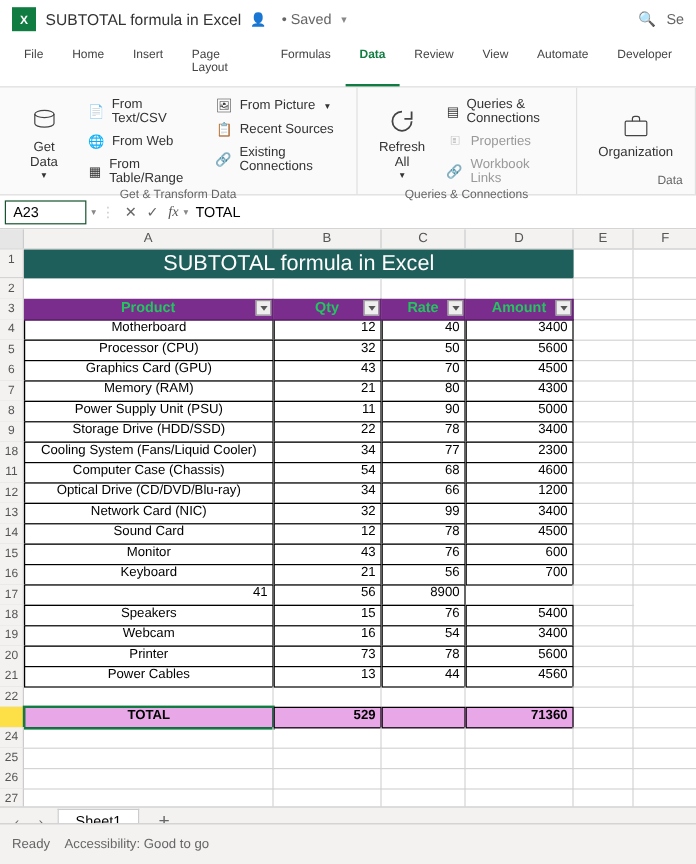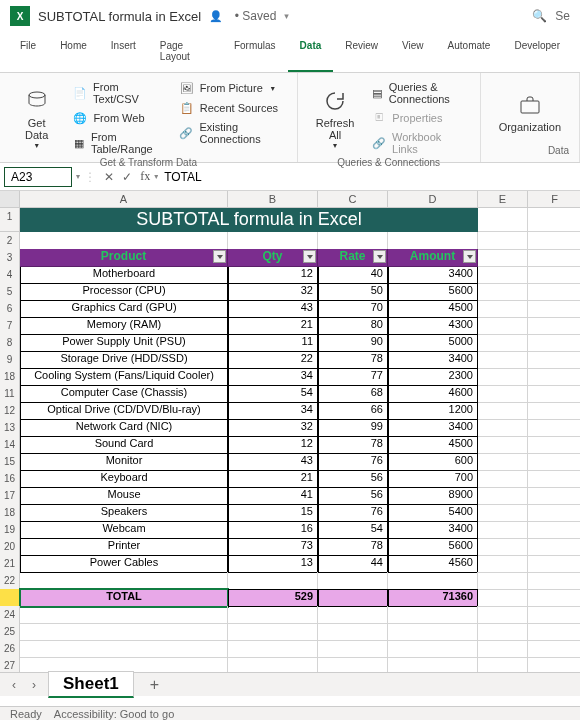--- a/index.html
+++ b/index.html
@@ -18,21 +18,21 @@
 .ribbon-big { display: flex; flex-direction: column; align-items: center; justify-content: center; padding: 4px 8px; cursor: pointer; text-align: center; font-size: 11px; color: #333; }
 .ribbon-big-icon { width: 28px; height: 28px; margin-bottom: 2px; display: flex; align-items: center; justify-content: center; }
 .ribbon-small { display: flex; align-items: center; gap: 6px; padding: 2px 4px; cursor: pointer; font-size: 11px; color: #333; }
 .ribbon-small-icon { width: 14px; height: 14px; display: inline-flex; align-items: center; justify-content: center; }
 .ribbon-row { display: flex; gap: 6px; }
 .ribbon-col { display: flex; flex-direction: column; gap: 2px; }
 .ribbon-label { text-align: center; font-size: 10px; color: #666; margin-top: auto; }
 .namebox-row { display: flex; align-items: center; border-bottom: 1px solid #d4d4d4; height: 28px; background: #fff; }
 .namebox { width: 68px; border: 1px solid #14532d; margin: 2px 4px; padding: 2px 6px; font-size: 12px; background: #fff; }
 .fx-btn { padding: 0 4px; color: #666; cursor: pointer; }
-.fx-lbl { font-family: serif; color: #555; padding: 0 4px; }
+.fx-lbl { font-style: italic; font-family: serif; color: #555; padding: 0 4px; }
 .formula-input { flex: 1; border: none; padding: 2px 6px; font-size: 12px; outline: none; }
 .grid-area { position: relative; overflow: hidden; }
 .colheaders { display: grid; grid-template-columns: 20px 208px 90px 70px 90px 50px 54px; background: #f3f2f1; border-bottom: 1px solid #ccc; }
 .colh { border-right: 1px solid #ccc; text-align: center; font-size: 11px; color: #555; padding: 2px 0; }
 .selall { background: #e6e6e6; }
 .gridbody { }
 .row { display: grid; grid-template-columns: 20px 208px 90px 70px 90px 50px 54px; height: 17px; }
 .rowh { background: #f3f2f1; border-right: 1px solid #ccc; border-bottom: 1px solid #ccc; text-align: center; font-size: 10px; color: #555; line-height: 17px; }
 .rowh.sel { background: #fde047; padding-left: 40px; }
 .cell { border-right: 1px solid #d4d4d4; border-bottom: 1px solid #d4d4d4; padding: 0 4px; font-size: 11px; line-height: 17px; overflow: hidden; white-space: nowrap; }
@@ -40,23 +40,23 @@
 .row-title { height: 24px; }
 .hdr-cell { background: #7b2d8e; color: #22c55e; text-align: center; font-weight: 600; position: relative; border-right: 1px solid #5a1f68; border-bottom: 1px solid #5a1f68; }
 .filter-btn { position: absolute; right: 1px; top: 1px; width: 13px; height: 13px; background: #eee; border: 1px solid #999; display: flex; align-items: center; justify-content: center; }
 .filter-btn::after { content: ''; border-left: 3px solid transparent; border-right: 3px solid transparent; border-top: 4px solid #555; }
 .data-cell { border: 1px solid #000; text-align: center; background: #fff; font-size: 11px; }
 .data-cell.num { text-align: right; padding-right: 4px; }
 .total-row .data-cell { background: #e8a8e8; font-weight: 600; }
 .total-row .data-cell.sel { outline: 2px solid #107c41; outline-offset: -1px; }
 .sheetbar { position: absolute; bottom: 24px; left: 0; right: 0; height: 24px; background: #f3f2f1; border-top: 1px solid #ccc; display: flex; align-items: center; padding: 0 8px; gap: 8px; }
 .nav-btn { color: #666; cursor: pointer; padding: 0 4px; }
-.sheet-tab { background: #fff; border: 1px solid #ccc; border-bottom: 2px solid #107c41; padding: 2px 14px; font-size: 17px; font-weight: bold; }
+.sheet-tab { background: #fff; border: 1px solid #ccc; border-bottom: 2px solid #107c41; padding: 2px 14px; font-size: 12px; }
 .add-sheet { color: #666; cursor: pointer; font-size: 16px; padding: 0 8px; }
-.statusbar { position: absolute; bottom: 0; left: 0; right: 0; height: 14px; background: #f3f2f1; border-top: 1px solid #ccc; display: flex; align-items: center; padding: 0 10px; font-size: 11px; color: #666; gap: 12px; }
+.statusbar { position: absolute; bottom: 0; left: 0; right: 0; height: 34px; background: #f3f2f1; border-top: 1px solid #ccc; display: flex; align-items: center; padding: 0 10px; font-size: 11px; color: #666; gap: 12px; }
 .dim { color: #999; }
 </style>
 </head>
 <body>
 
 <div class="titlebar">
   <div class="excel-icon">
     <svg viewBox="0 0 16 16">
         <rect width="16" height="16" fill="#107c41"></rect>
         <text x="8" y="12" text-anchor="middle" fill="#fff" font-size="10" font-weight="bold">X</text>
@@ -335,21 +335,20 @@
         <div class="rowh">16</div>
         <div class="data-cell">Keyboard</div>
         <div class="data-cell num">21</div>
         <div class="data-cell num">56</div>
         <div class="data-cell num">700</div>
         <div class="cell"></div>
         <div class="cell"></div>
       </div>
       <div class="row ">
         <div class="rowh">17</div>
-        <div class="data-cell">Mouse</div>
         <div class="data-cell num">41</div>
         <div class="data-cell num">56</div>
         <div class="data-cell num">8900</div>
         <div class="cell"></div>
         <div class="cell"></div>
       </div>
       <div class="row ">
         <div class="rowh">18</div>
         <div class="data-cell">Speakers</div>
         <div class="data-cell num">15</div>

